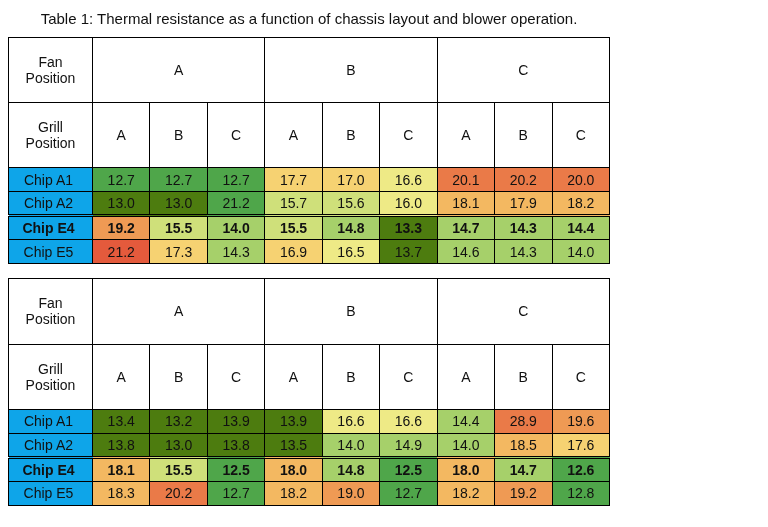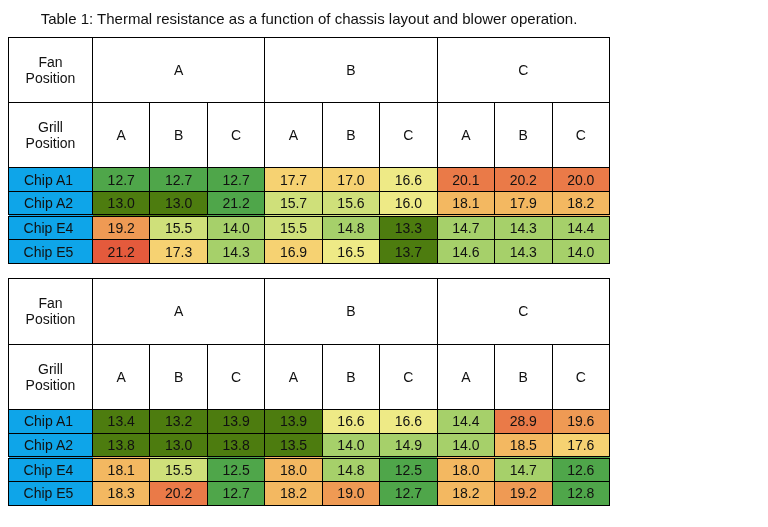--- a/index.html
+++ b/index.html
@@ -49,20 +49,21 @@
     text-align: center;
   }
   table.therm .hdr-left {
     text-align: center;
     line-height: 1.15;
     padding: 16px 2px;
   }
   
   table.therm tr.sep td {
     border-top: 3px double #000;
+    font-weight: bold;
   }
   
   table.therm col.lbl { width: 84px; }
   
   .c0 { background: #4fa64a; } 
   .c1 { background: #4d7c0f; }
   .c2 { background: #a6d06a; }
   .c3 { background: #cfe07a; }
   .c4 { background: #eeea86; } 
   .c5 { background: #f6d272; }

